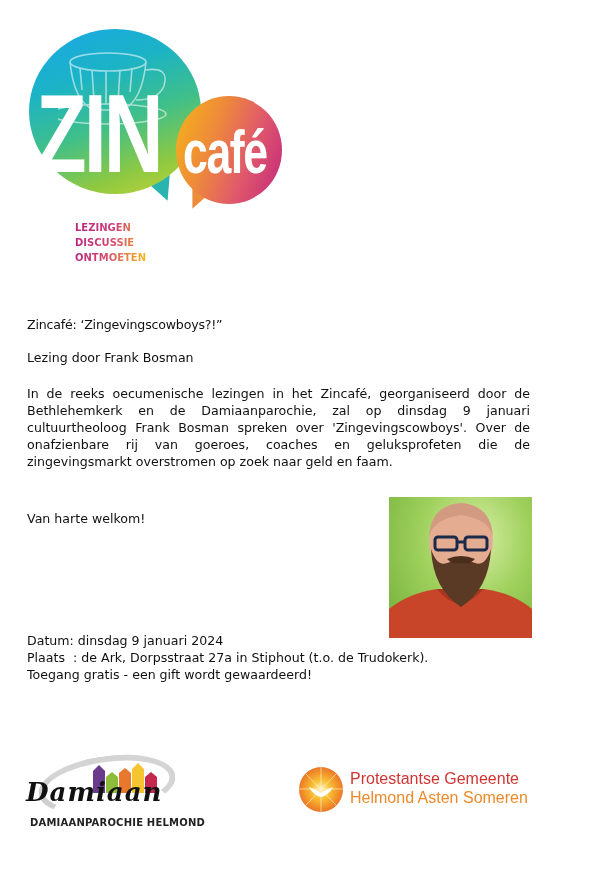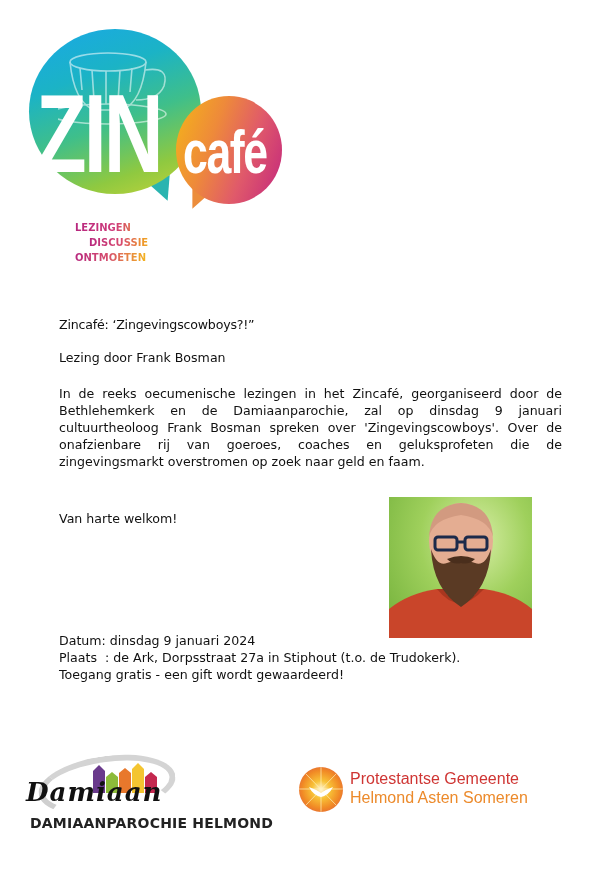--- a/index.html
+++ b/index.html
@@ -42,26 +42,26 @@
     left: 183px; top: 117px; font-family: "Liberation Sans", sans-serif; font-weight: bold;
     font-size: 62px; line-height: 70px; color: #fff; letter-spacing: -2px;
     transform: scaleX(0.72); transform-origin: left top;
   }
   .tagline {
     left: 75px; top: 220px; font-family: "DejaVu Sans", sans-serif; font-weight: bold;
     font-size: 10px; line-height: 15px; letter-spacing: 0px;
   }
   .tagline div { white-space: nowrap; }
   .tl1 { background: linear-gradient(90deg, #b7287f, #cf3b7a 55%, #f0a224); -webkit-background-clip: text; background-clip: text; color: transparent; }
-  .tl2 { background: linear-gradient(90deg, #b7287f, #d84a6f 55%, #f2a81d); -webkit-background-clip: text; background-clip: text; color: transparent; margin-left: 14px; }
+  .tl2 { background: linear-gradient(90deg, #b7287f, #d84a6f 55%, #f2a81d); -webkit-background-clip: text; background-clip: text; color: transparent; }
   .tl3 { background: linear-gradient(90deg, #b7287f, #d64e6e 45%, #f5b91a); -webkit-background-clip: text; background-clip: text; color: transparent; }
 
   
   .text {
-    left: 27px; width: 503px; font-size: 12.6px; line-height: 17px; color: #111; margin-left: 32px;
+    left: 27px; width: 503px; font-size: 12.6px; line-height: 17px; color: #111;
   }
   .title { top: 316px; font-weight: normal; letter-spacing: -0.2px; }
   .subtitle { top: 349px; }
   .para { top: 385px; text-align: justify; }
   .para p { margin: 0; }
   .welcome { top: 510px; }
   .details { top: 632px; font-weight: normal; line-height: 17px; }
   .details .row { white-space: pre; }
 
   
@@ -77,21 +77,21 @@
     border: 6px solid #d4d4d4; border-bottom-color: transparent; border-left-color: #cfcfcf;
     transform: rotate(-8deg);
   }
   .buildings { left: 71px; top: 15px; width: 70px; height: 30px; }
   .damiaan-script {
     left: 6px; top: 24px; font-family: "DejaVu Serif", serif; font-style: italic; font-weight: bold;
     font-size: 26px; line-height: 40px; color: #111; letter-spacing: 1px;
   }
   .damiaan-sub {
     left: 10px; top: 70px; font-family: "DejaVu Sans", sans-serif; font-weight: bold;
-    font-size: 14px; line-height: 10px; color: #222; letter-spacing: 0.2px; white-space: nowrap;
+    font-size: 10px; line-height: 10px; color: #222; letter-spacing: 0.2px; white-space: nowrap;
   }
   .pghas { left: 299px; top: 766px; width: 270px; height: 48px; }
   .pghas-emblem {
     left: 0; top: 1px; width: 44px; height: 45px; border-radius: 50%;
     background: radial-gradient(circle at 50% 50%, #fff6d8 0%, #f8c237 28%, #f18a25 60%, #e0603a 85%, #c94a6a 100%);
     overflow: hidden;
   }
   .pghas-line1 {
     left: 51px; top: 3px; font-family: "Liberation Sans", sans-serif; font-size: 16px; line-height: 19px;
     color: #cf3533; white-space: nowrap;

